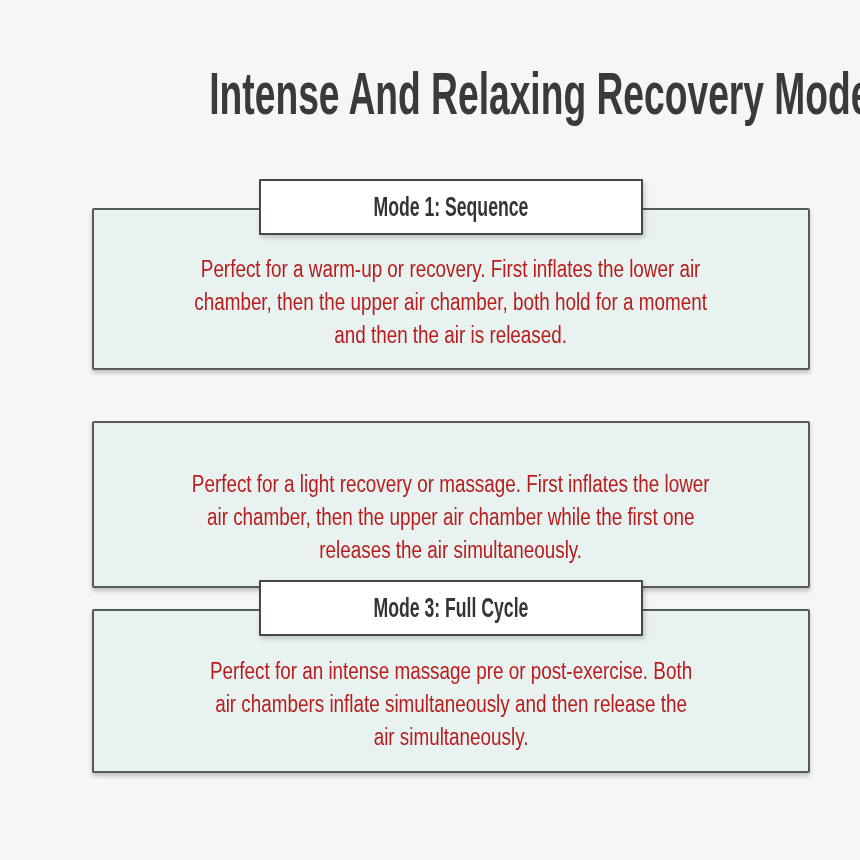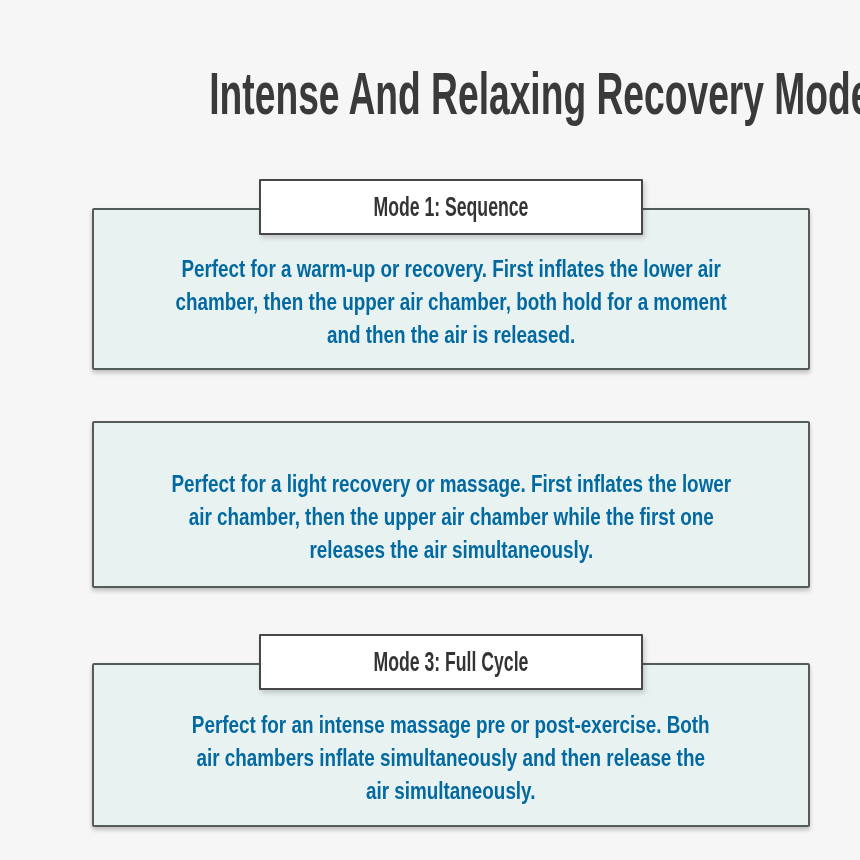--- a/index.html
+++ b/index.html
@@ -36,21 +36,21 @@
   }
   .mode {
     position: absolute;
     left: 92px;
     width: 718px;
     box-sizing: border-box;
     padding-left: 29px;
   }
   .mode-1 { top: 208px; height: 162px; }
   .mode-2 { top: 421px; height: 167px; }
-  .mode-3 { top: 663px; height: 164px; }
+  .mode-3 { top: 609px; height: 164px; }
   .mode-card {
     position: absolute;
     inset: 0;
     background: #e8f2f0;
     border: 2px solid #545c5a;
     border-radius: 2px;
     box-shadow: 0 3px 4px rgba(0,0,0,0.22);
     box-sizing: border-box;
     display: flex;
     align-items: center;
@@ -80,23 +80,22 @@
   }
   .squeeze-label {
     display: inline-block;
     transform: scaleX(0.63);
     transform-origin: 50% 50%;
   }
   .mode-body {
     text-align: center;
     font-size: 23px;
     line-height: 33px;
-    color: #0369a1;
+    color: #b91c1c;
     width: 100%;
-    font-weight: bold;
   }
   .squeeze-body {
     display: inline-block;
     transform: scaleX(0.82);
     transform-origin: 50% 50%;
     white-space: nowrap;
   }
 </style>
 </head>
 <body>

